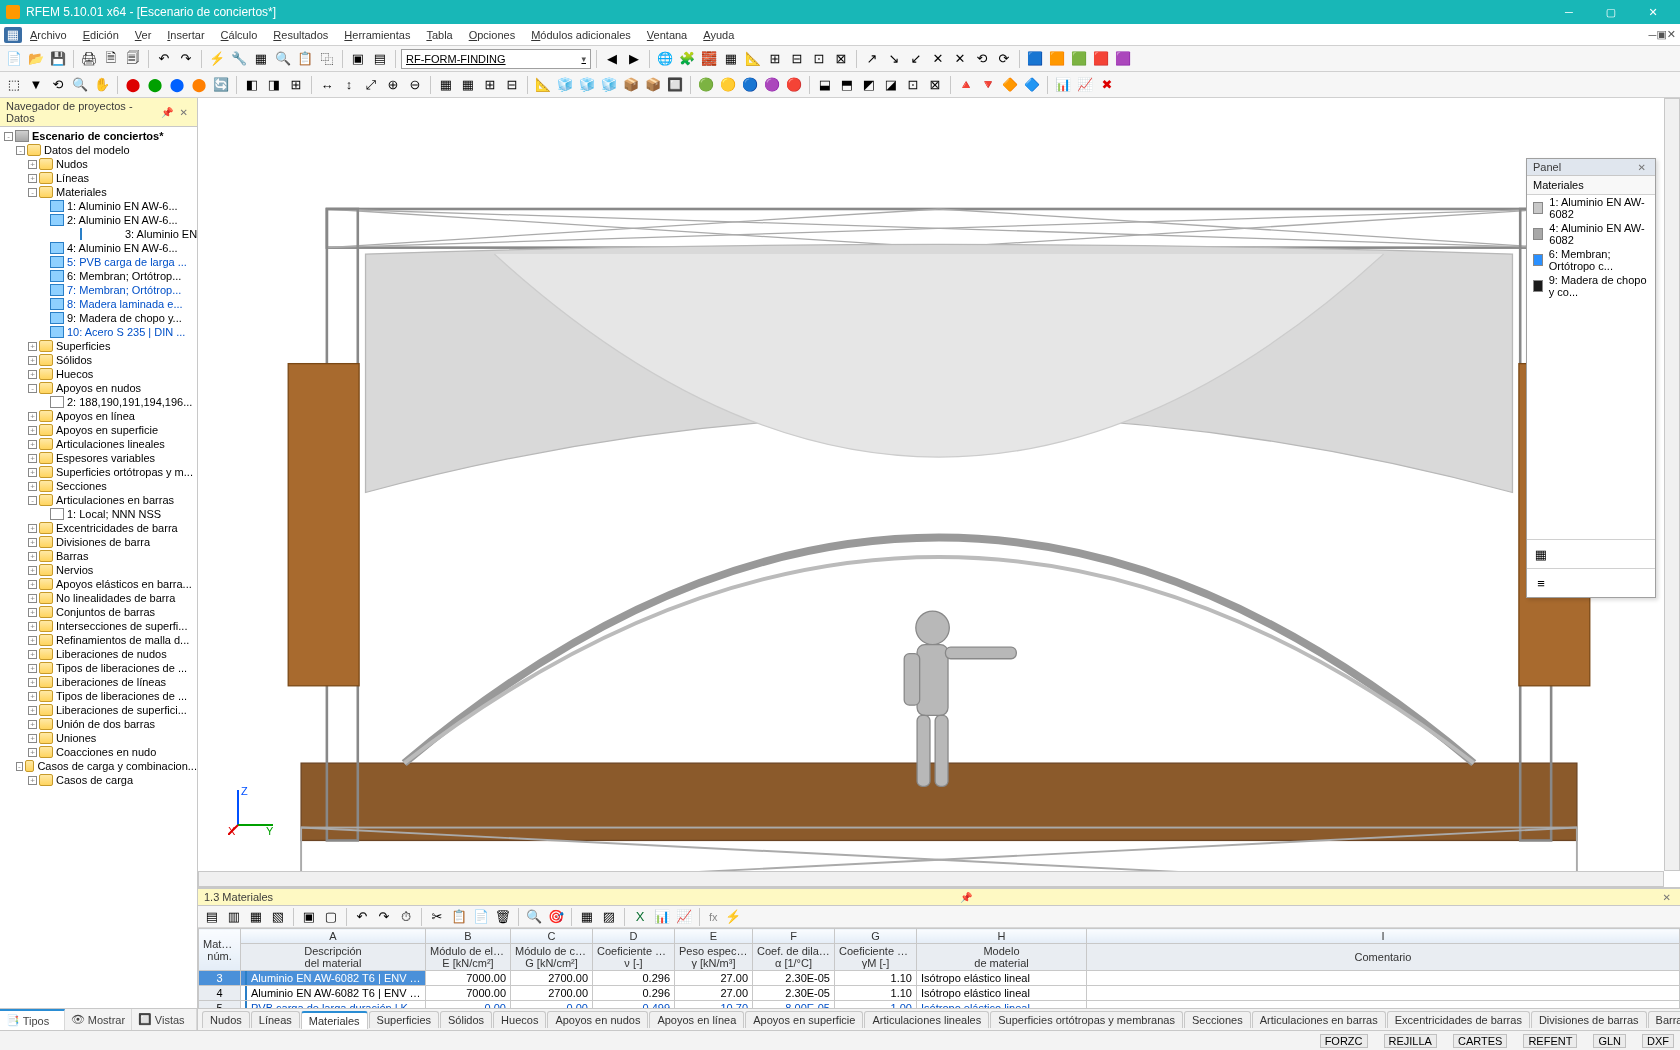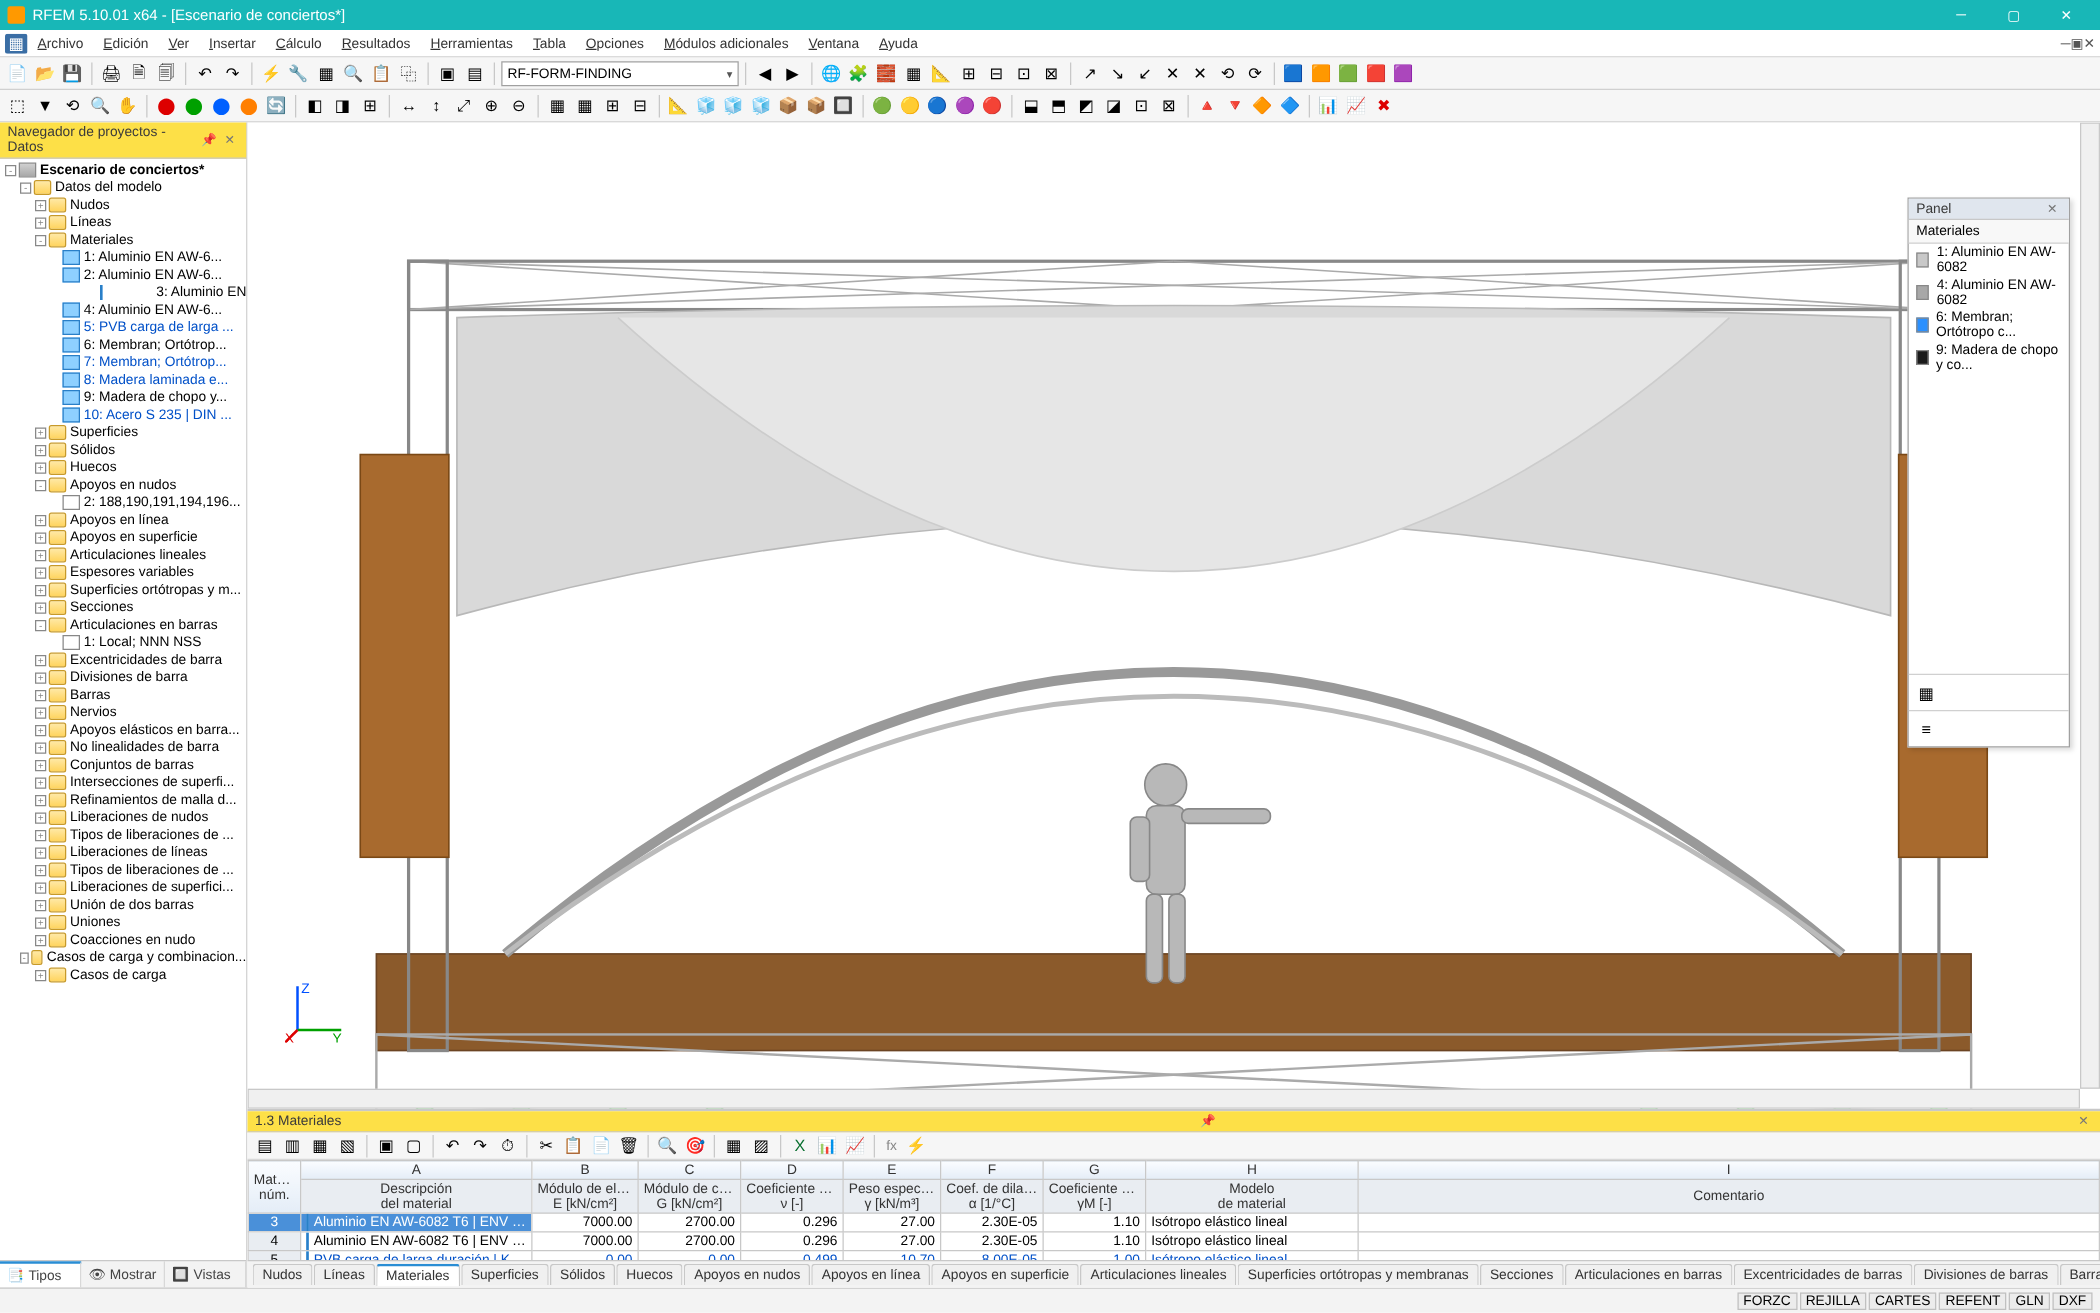--- a/index.html
+++ b/index.html
@@ -8,25 +8,25 @@
 .titlebar .app-icon { width: 14px; height: 14px; background: #ff9900; border-radius: 2px; margin-right: 6px; }
 .titlebar .title { flex: 1; font-size: 12px; }
 .titlebar .winbtn { width: 42px; height: 24px; display: flex; align-items: center; justify-content: center; color: #fff; }
 .menubar { background: #fff; height: 22px; display: flex; align-items: center; padding: 0 4px; border-bottom: 1px solid #d0d0d0; }
 .menubar .mi { padding: 2px 8px; color: #333; }
 .menubar .mi span.u { text-decoration: underline; }
 .menubar .spacer { flex: 1; }
 .toolbar { background: #f6f6f6; height: 26px; display: flex; align-items: center; padding: 0 4px; border-bottom: 1px solid #d0d0d0; gap: 2px; }
 .tbtn { width: 20px; height: 20px; border: 1px solid transparent; border-radius: 2px; display: flex; align-items: center; justify-content: center; font-size: 13px; }
 .tsep { width: 1px; height: 18px; background: #c8c8c8; margin: 0 3px; }
-.combo { height: 20px; border: 1px solid #a0a0a0; background: #fff; padding: 0 4px; display: flex; align-items: center; min-width: 190px; gap: 4px; }
+.combo { height: 20px; border: 1px solid #a0a0a0; background: #fff; padding: 0 4px; display: flex; align-items: center; min-width: 190px; gap: 4px; text-decoration: underline; }
 .combo::after { content: "▾"; margin-left: auto; color: #555; font-size: 9px; }
 .main { flex: 1; display: flex; min-height: 0; }
 .navigator { width: 198px; background: #fff; border-right: 1px solid #c8c8c8; display: flex; flex-direction: column; }
-.panel-hdr { background: #fde047; border-bottom: 1px solid #c8c8c8; padding: 2px 6px; display: flex; align-items: center; color: #3b3b3b; font-size: 11px; }
+.panel-hdr { background: #fef9c3; border-bottom: 1px solid #c8c8c8; padding: 2px 6px; display: flex; align-items: center; color: #3b3b3b; font-size: 11px; }
 .panel-hdr .pin { margin-left: auto; color: #777; font-size: 10px; padding: 0 3px; }
 .tree { flex: 1; overflow: hidden; padding: 2px 0; }
 .tree ul { list-style: none; }
 .tree li { white-space: nowrap; overflow: hidden; text-overflow: ellipsis; padding: 1px 0; display: flex; align-items: center; }
 .tree .tw { width: 12px; text-align: center; color: #888; font-size: 9px; display: inline-block; }
 .tree .tw.box { border: 1px solid #888; width: 9px; height: 9px; line-height: 7px; font-size: 8px; margin: 0 2px; }
 .tree .ic { width: 14px; height: 12px; display: inline-block; margin-right: 3px; vertical-align: middle; }
 .ic-folder { background: linear-gradient(#ffe9a6,#ffd45e); border: 1px solid #c79a2a; border-radius: 2px; }
 .ic-mat { background: #8ed0ff; border: 1px solid #2a7fc7; }
 .ic-cube { background: linear-gradient(#d0d0d0,#a8a8a8); border: 1px solid #888; }
@@ -50,21 +50,21 @@
 table.g th, table.g td { border: 1px solid #c8c8c8; padding: 1px 4px; font-size: 11px; overflow: hidden; text-overflow: ellipsis; white-space: nowrap; }
 table.g th { background: #e9edf2; font-weight: normal; color: #333; }
 table.g th.colh { background: linear-gradient(#fafcff,#e4edf7); }
 table.g td.rowh { background: #e9edf2; text-align: center; }
 table.g td.sel { background: #4a90d9; color: #fff; }
 table.g td.num { text-align: right; }
 table.g td.blue { color: #0050c8; }
 .bp-tabs { height: 22px; display: flex; align-items: center; background: #f3f3f3; border-top: 1px solid #c8c8c8; padding: 0 4px; gap: 0; overflow: hidden; }
 .bp-tabs .bt { padding: 2px 7px; border: 1px solid #c8c8c8; border-bottom: none; background: #f0f0f0; color: #333; font-size: 11px; border-radius: 3px 3px 0 0; margin-right: 1px; white-space: nowrap; }
 .bp-tabs .bt.active { background: #fff; font-weight: normal; border-top: 2px solid #2a8dd4; }
-.statusbar { height: 20px; background: #f3f3f3; border-top: 1px solid #c8c8c8; display: flex; align-items: center; justify-content: flex-end; padding: 0 6px; gap: 2px; font-size: 10px; }
+.statusbar { height: 20px; background: #f3f3f3; border-top: 1px solid #c8c8c8; display: flex; align-items: center; justify-content: flex-end; padding: 0 6px; gap: 16px; font-size: 10px; }
 .statusbar .sbtn { border: 1px solid #c0c0c0; padding: 0 4px; background: #ececec; }
 .side-panel { position: absolute; right: 24px; top: 60px; width: 130px; background: #fff; border: 1px solid #a0a0a0; box-shadow: 2px 2px 4px rgba(0,0,0,.15); font-size: 11px; }
 .sp-row { display: flex; align-items: center; padding: 1px 6px; gap: 6px; }
 .sp-sw { width: 12px; height: 12px; border: 1px solid #888; }
 svg.stage { width: 100%; height: 100%; }
 </style>
 </head>
 <body>
 
 <div class="titlebar">

